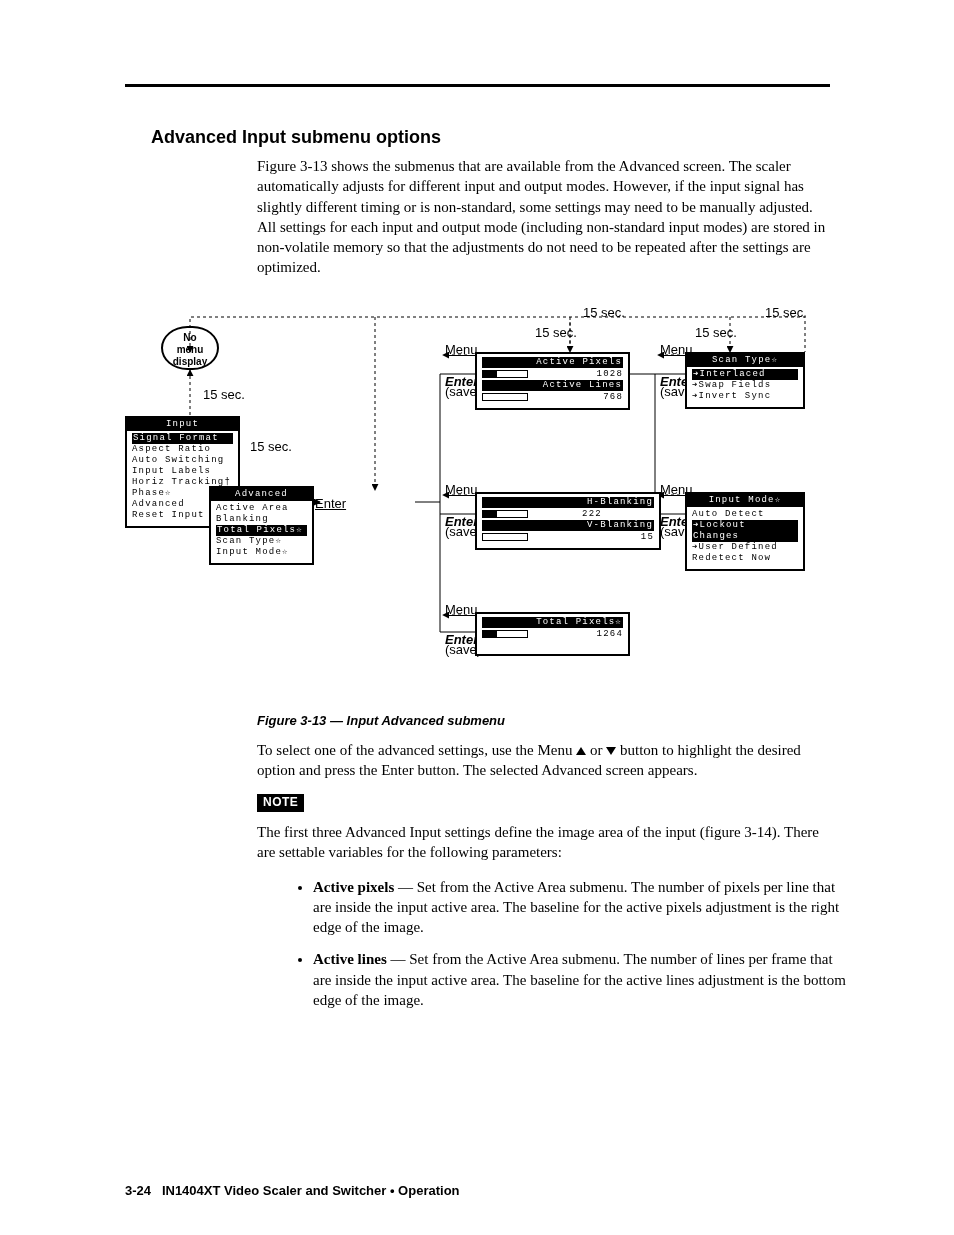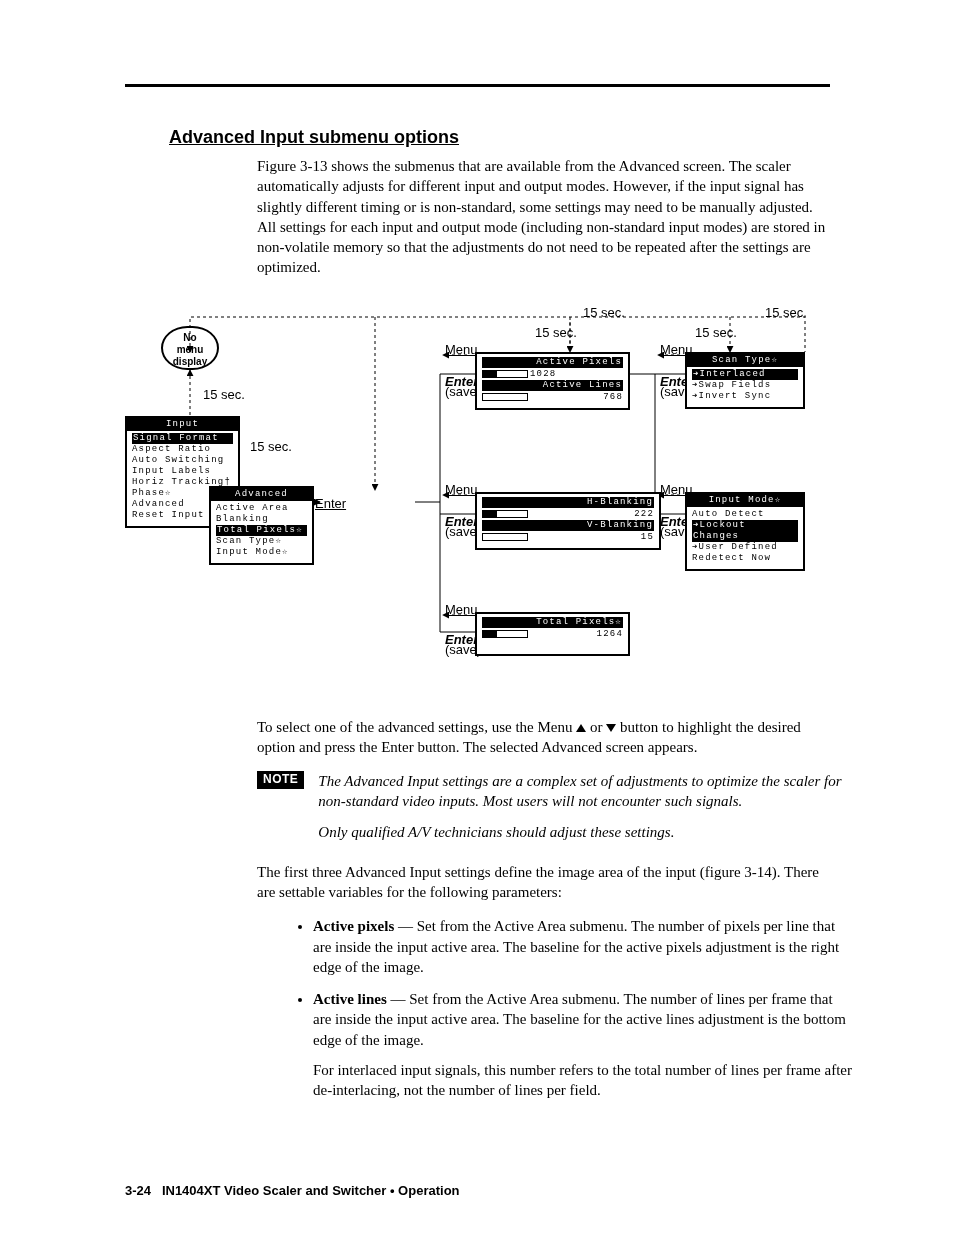--- a/index.html
+++ b/index.html
@@ -27,22 +27,21 @@
     letter-spacing: 0.3px;
   }
   .hr {
     border-top: 3px solid #000;
     margin: 4px 0 40px 0;
   }
   h2.section {
     font-family: "Verdana", "Geneva", sans-serif;
     font-weight: 700;
     font-size: 18px;
-    margin: 0 0 8px 44px;
-    text-decoration: underline;
+    margin: 0 0 8px 26px;
   }
   .para {
     margin: 0 0 14px 132px;
     font-size: 15px;
     line-height: 1.35;
     width: 575px;
   }
   .para.after-fig { margin-top: 10px; }
   .fig-caption {
     font-family: "Verdana", "Geneva", sans-serif;
@@ -262,38 +261,38 @@
       <div>Scan Type☆</div>
       <div>Input Mode☆</div>
     </div>
 
     <div class="menubox" style="left:350px; top:60px; width:155px;">
       <div style="text-align:right" class="hilite">Active Pixels</div>
       <div class="barline">
           <span class="bar">
             <i style="width:14px"></i>
           </span>
-          <span style="flex:1;text-align:left">1028</span>
+          <span style="flex:1;text-align:right">1028</span>
         </div>
       <div style="text-align:right" class="hilite">Active Lines</div>
       <div class="barline">
           <span class="bar">
             <i style="width:0"></i>
           </span>
           <span style="flex:1;text-align:right">768</span>
         </div>
     </div>
 
     <div class="menubox" style="left:350px; top:200px; width:186px;">
       <div style="text-align:right" class="hilite">H-Blanking</div>
       <div class="barline">
           <span class="bar">
             <i style="width:14px"></i>
           </span>
-          <span style="flex:1;text-align:right">222</span>
+          <span style="flex:1;text-align:center">222</span>
         </div>
       <div style="text-align:right" class="hilite">V-Blanking</div>
       <div class="barline">
           <span class="bar">
             <i style="width:0"></i>
           </span>
           <span style="flex:1;text-align:right">15</span>
         </div>
     </div>
 
@@ -317,41 +316,37 @@
     <div class="menubox" style="left:560px; top:200px; width:120px;">
       <div class="title">Input Mode☆</div>
       <div>Auto Detect</div>
       <div class="hilite">➔Lockout Changes</div>
       <div>➔User Defined</div>
       <div>Redetect Now</div>
     </div>
 
   </div>
 
+  <div class="fig-caption">Figure 3-13 — Input Advanced submenu</div>
 
   <p class="para after-fig">
     <span>To select one of the advanced settings, use the Menu </span><span class="tri up"></span><span> or </span><span class="tri dn"></span><span> button to highlight the desired option and press the Enter button.  The selected Advanced screen appears.</span>
   </p>
 
   <div class="note-row">
     <div class="note-label">NOTE</div>
-    <div class="note-text">
-      <p>The Advanced Input settings are a complex set of adjustments to optimize the scaler for non-standard video inputs.  Most users will not encounter such signals.</p>
-      <p>Only qualified A/V technicians should adjust these settings.</p>
-    </div>
   </div>
 
   <p class="para">The first three Advanced Input settings define the image area of the input (figure 3-14).  There are settable variables for the following parameters:</p>
 
   <ul class="settings">
     <li>
       <b>Active pixels</b><span> — Set from the Active Area submenu.  The number of pixels per line that are inside the input active area.  The baseline for the active pixels adjustment is the right edge of the image.</span>
     </li>
     <li>
       <b>Active lines</b><span> — Set from the Active Area submenu.  The number of lines per frame that are inside the input active area.  The baseline for the active lines adjustment is the bottom edge of the image.</span>
-      <p>For interlaced input signals, this number refers to the total number of lines per frame after de-interlacing, not the number of lines per field.</p>
     </li>
   </ul>
 </div>
 
 <div class="footer">
   <b>3-24</b>&nbsp;&nbsp;&nbsp;<b>IN1404XT Video Scaler and Switcher • Operation</b>
 </div>
 
 </body></html>

